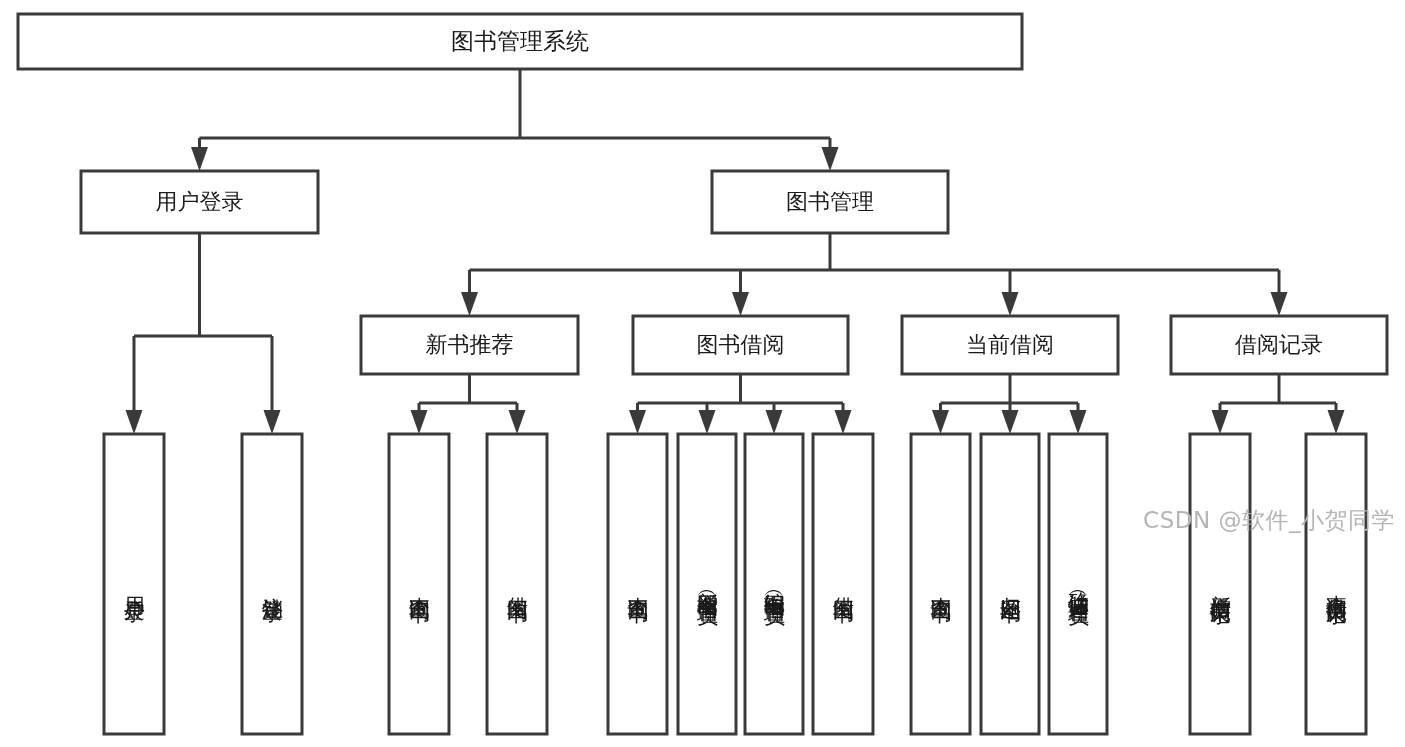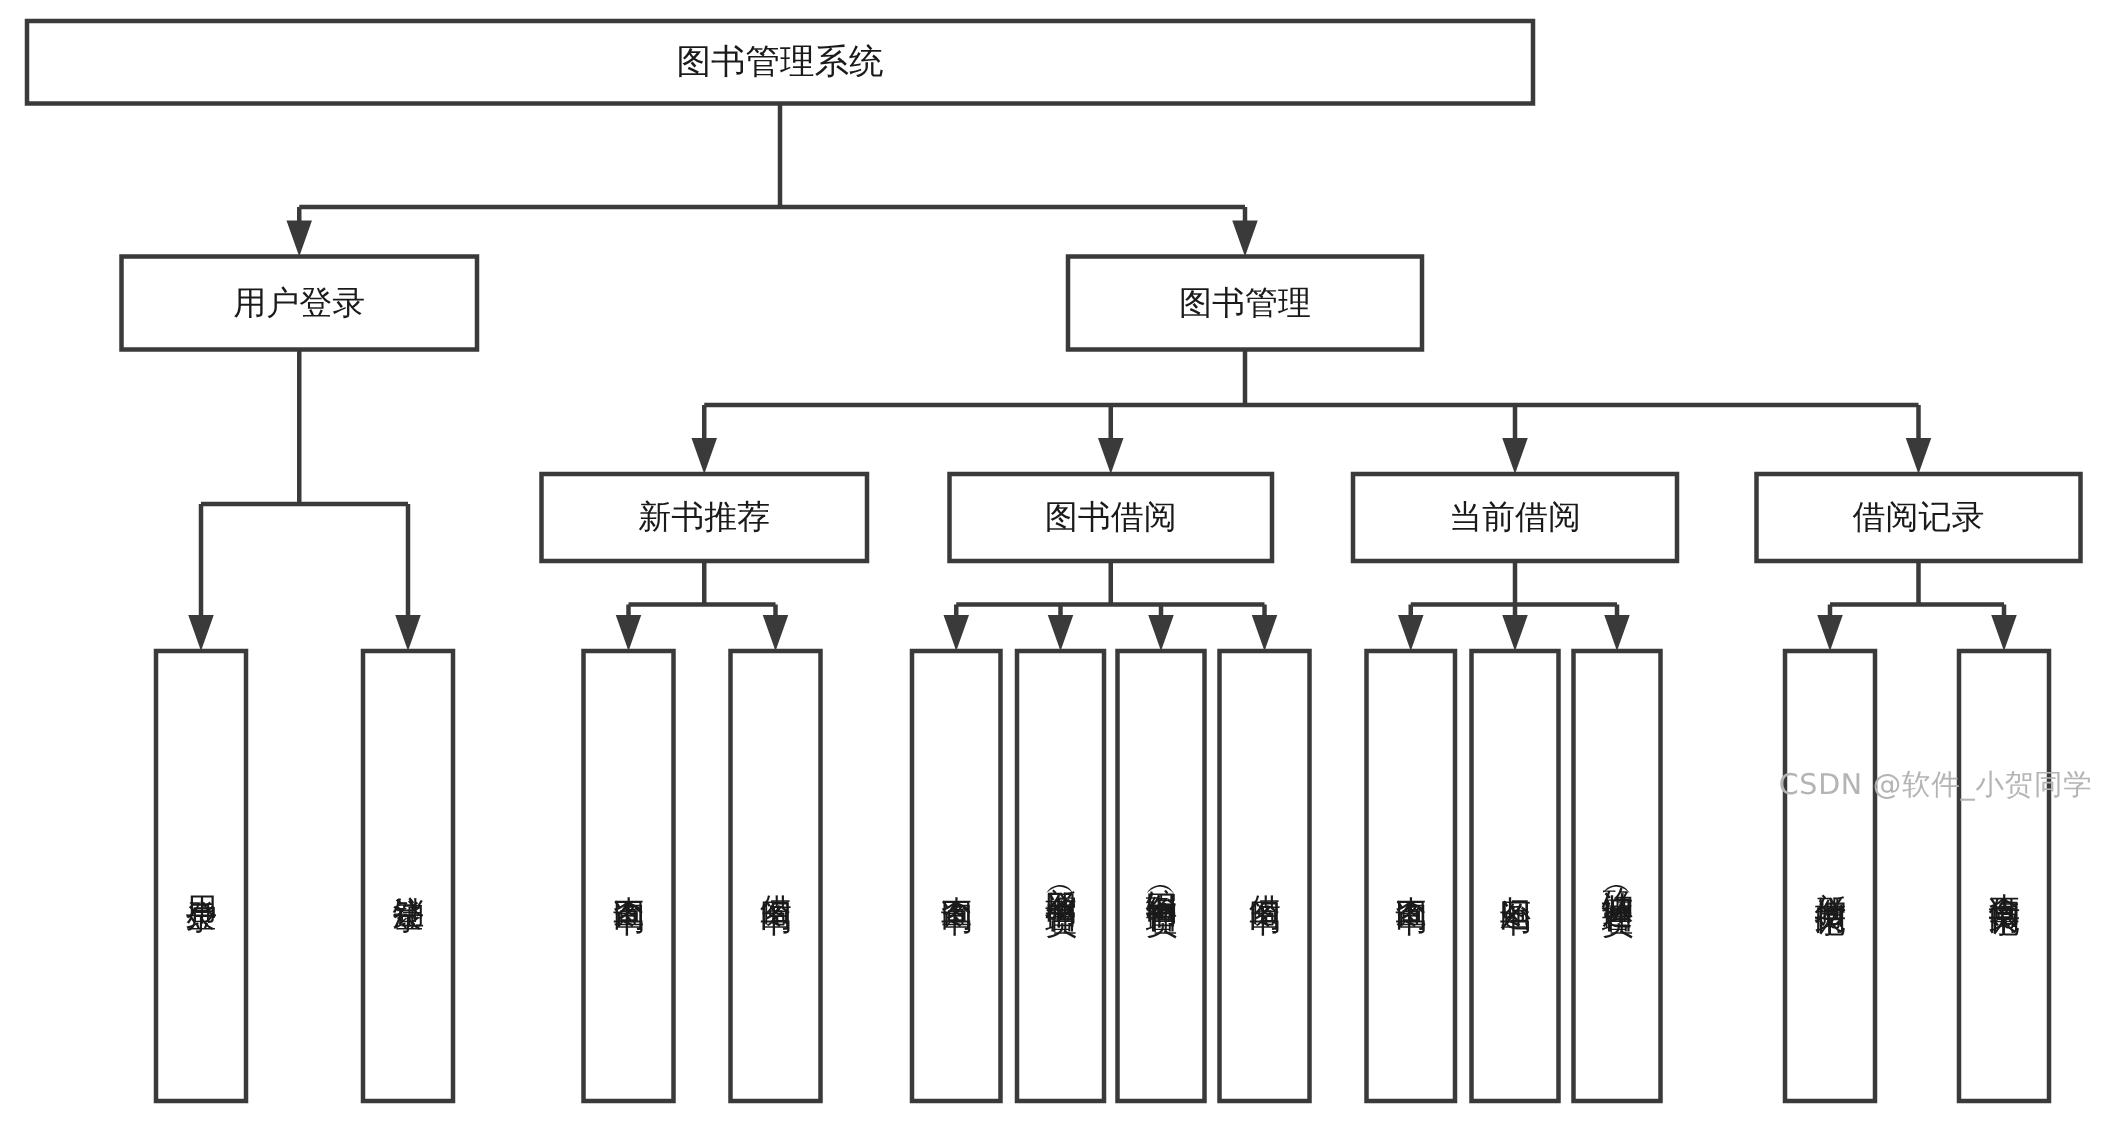--- a/index.html
+++ b/index.html
@@ -70,21 +70,21 @@
     letter-spacing: 2px;
     color: #1a1a1a;
     white-space: nowrap;
     text-align: center;
   }
   .watermark {
     position: absolute;
     right: 10px;
     bottom: 6px;
     font-family: "DejaVu Sans", "Liberation Sans", sans-serif;
-    font-size: 19px;
+    font-size: 23px;
     color: #b4b4b4;
     letter-spacing: 0.5px;
     white-space: nowrap;
     pointer-events: none;
   }
 </style>
 </head>
 <body>
 
 <div id="diagram-root">

